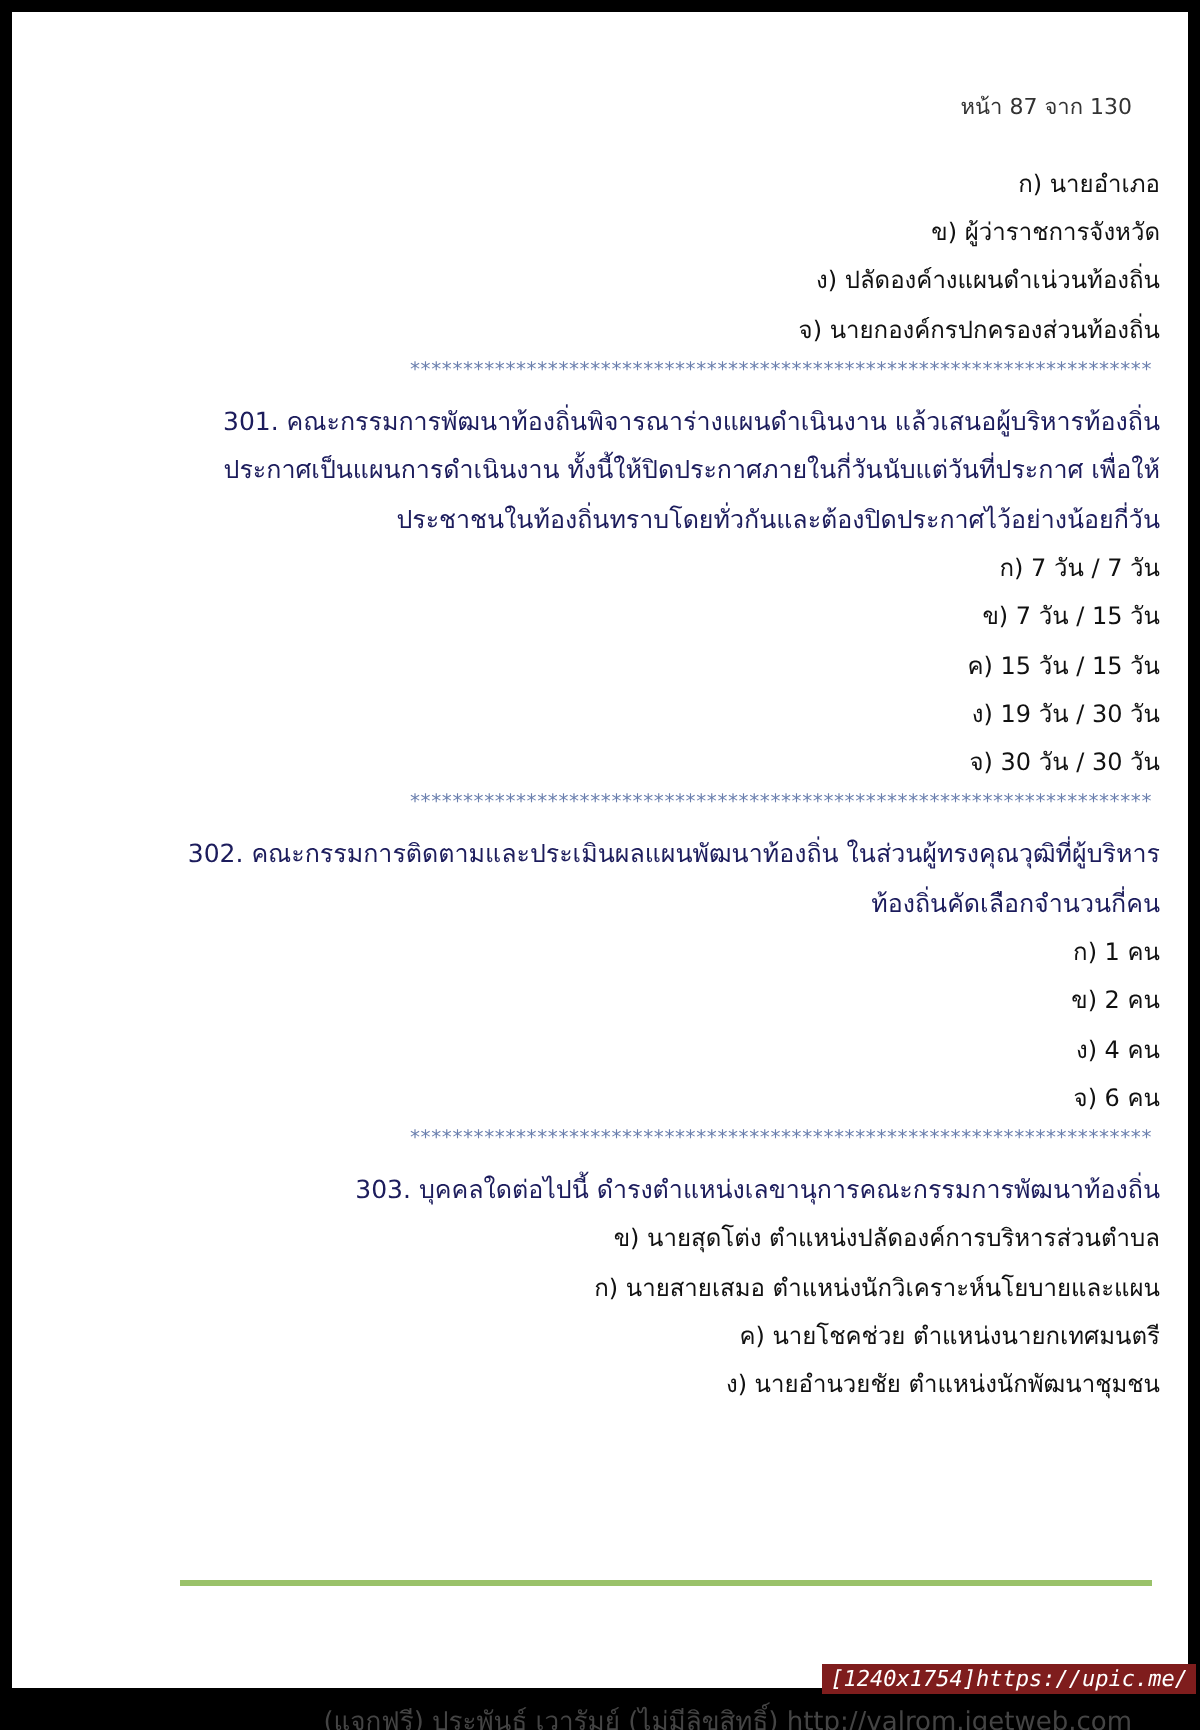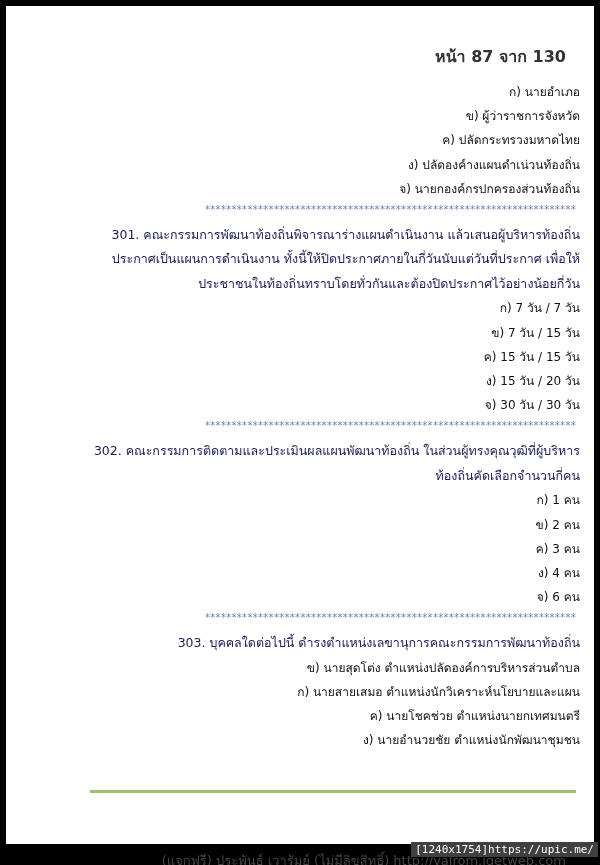--- a/index.html
+++ b/index.html
@@ -5,75 +5,73 @@
   html, body { margin:0; padding:0; }
   body {
     width:600px; height:865px; background:#000; position:relative; overflow:hidden;
     font-family:"DejaVu Sans", sans-serif;
   }
   .page {
     position:absolute; left:6px; top:6px; width:588px; height:838px;
     background:#fff; box-sizing:border-box;
   }
   .pageno {
-    position:absolute; right:28px; top:38px; font-size:16px; color:#333;font-weight:bold;
+    position:absolute; right:28px; top:38px; font-size:11px; color:#333;
   }
   .content { position:absolute; left:84px; top:74px; width:490px;text-align:right; }
   .opt {
     height:24.2px; line-height:24.2px; font-size:12px; color:#111; padding-left:6px; white-space:nowrap;
   }
   .stars {
     height:18px; line-height:18px; font-size:10px; color:#6a7fae; letter-spacing:0.3px;
     padding-left:16px; white-space:nowrap; overflow:hidden; width:470px;
   }
   .q {
     font-size:12.5px; font-weight:normal; color:#1c1c5c; line-height:24.5px; margin-top:4px;
   }
   .footer-line {
     position:absolute; left:84px; top:784px; width:486px; height:3px; background:#9ac26a;
   }
   .footer {
     position:absolute; right:28px; top:796px; font-size:13px; color:#444; white-space:nowrap;margin-top:48px;
   }
   .watermark {
-    position:absolute; right:2px; bottom:8px; background:#404040; color:#fff;
-    font-family:"DejaVu Sans Mono", monospace; font-size:11px; padding:1px 4px;
+    position:absolute; right:2px; bottom:18px; background:#7f1d1d; color:#fff;
+    font-family:"DejaVu Sans Mono", monospace; font-size:11px; padding:1px 4px;font-style:italic;
   }
 </style>
 </head>
 <body>
 
 <div class="page">
   <div class="pageno">หน้า 87 จาก 130</div>
 
   <div class="content">
     <div>
       <div class="opt">ก)  นายอำเภอ</div>
       <div class="opt">ข)  ผู้ว่าราชการจังหวัด</div>
-      <div class="opt">ค)  ปลัดกระทรวงมหาดไทย</div>
       <div class="opt">ง)  ปลัดองค์างแผนดำเน่วนท้องถิ่น</div>
       <div class="opt">จ)  นายกองค์กรปกครองส่วนท้องถิ่น</div>
     </div>
     <div class="stars">**********************************************************************</div>
 
     <div>
       <div class="q">301. คณะกรรมการพัฒนาท้องถิ่นพิจารณาร่างแผนดำเนินงาน แล้วเสนอผู้บริหารท้องถิ่นประกาศเป็นแผนการดำเนินงาน ทั้งนี้ให้ปิดประกาศภายในกี่วันนับแต่วันที่ประกาศ เพื่อให้ประชาชนในท้องถิ่นทราบโดยทั่วกันและต้องปิดประกาศไว้อย่างน้อยกี่วัน</div>
       <div class="opt">ก)  7 วัน / 7 วัน</div>
       <div class="opt">ข)  7 วัน / 15 วัน</div>
       <div class="opt">ค)  15 วัน / 15 วัน</div>
-      <div class="opt">ง)  15 วัน / 20 วัน</div>
+      <div class="opt">ง)  19 วัน / 30 วัน</div>
       <div class="opt">จ)  30 วัน / 30 วัน</div>
     </div>
     <div class="stars">**********************************************************************</div>
 
     <div>
       <div class="q">302. คณะกรรมการติดตามและประเมินผลแผนพัฒนาท้องถิ่น ในส่วนผู้ทรงคุณวุฒิที่ผู้บริหารท้องถิ่นคัดเลือกจำนวนกี่คน</div>
       <div class="opt">ก)  1 คน</div>
       <div class="opt">ข)  2 คน</div>
-      <div class="opt">ค)  3 คน</div>
       <div class="opt">ง)  4 คน</div>
       <div class="opt">จ)  6 คน</div>
     </div>
     <div class="stars">**********************************************************************</div>
 
     <div>
       <div class="q">303. บุคคลใดต่อไปนี้ ดำรงตำแหน่งเลขานุการคณะกรรมการพัฒนาท้องถิ่น</div>
       <div class="opt">ข)  นายสุดโต่ง ตำแหน่งปลัดองค์การบริหารส่วนตำบล</div>
       <div class="opt">ก)  นายสายเสมอ ตำแหน่งนักวิเคราะห์นโยบายและแผน</div>
       <div class="opt">ค)  นายโชคช่วย ตำแหน่งนายกเทศมนตรี</div>

